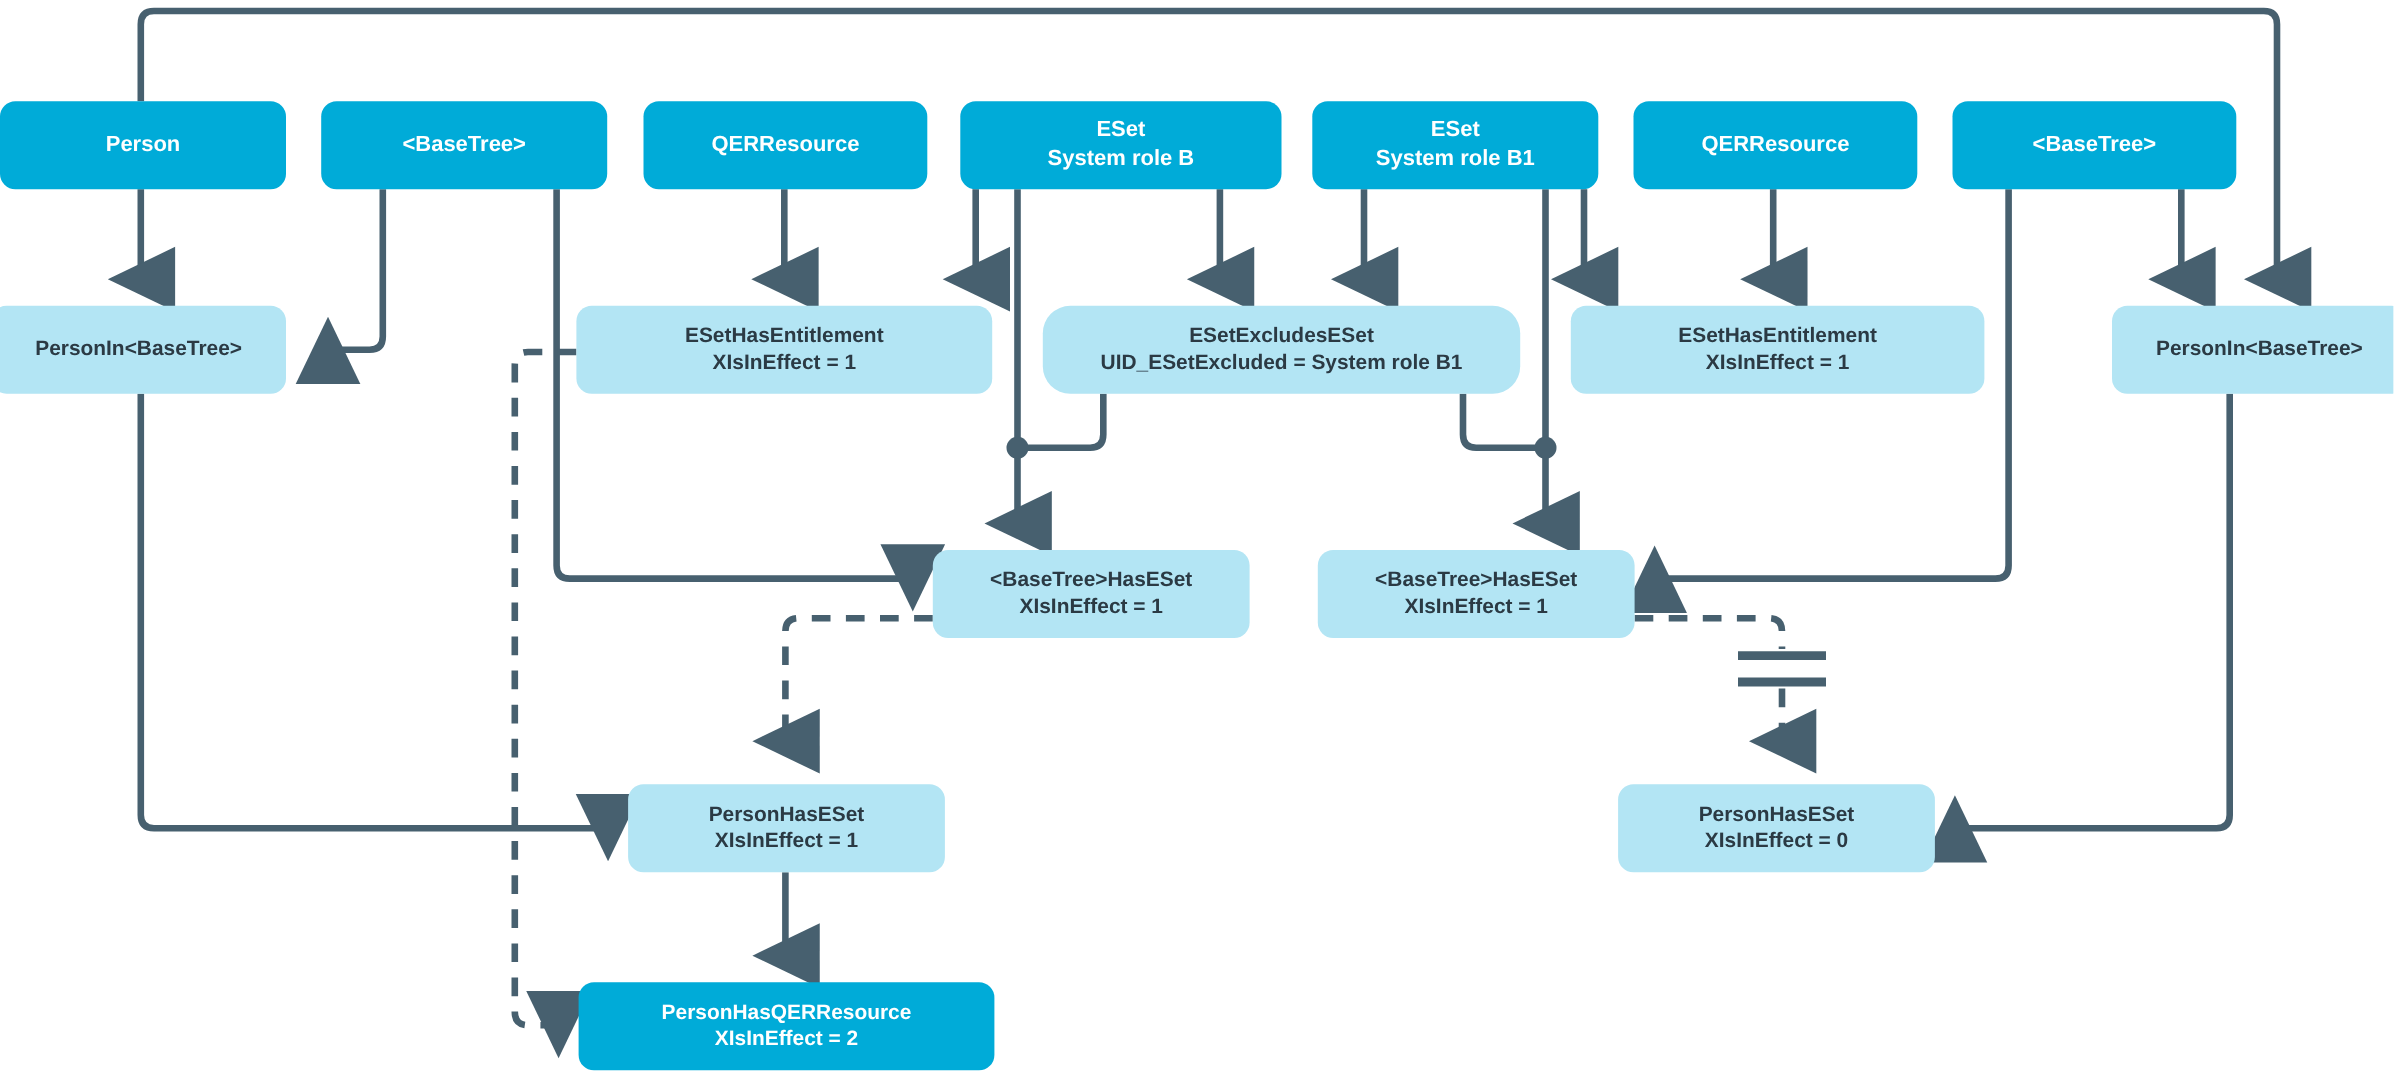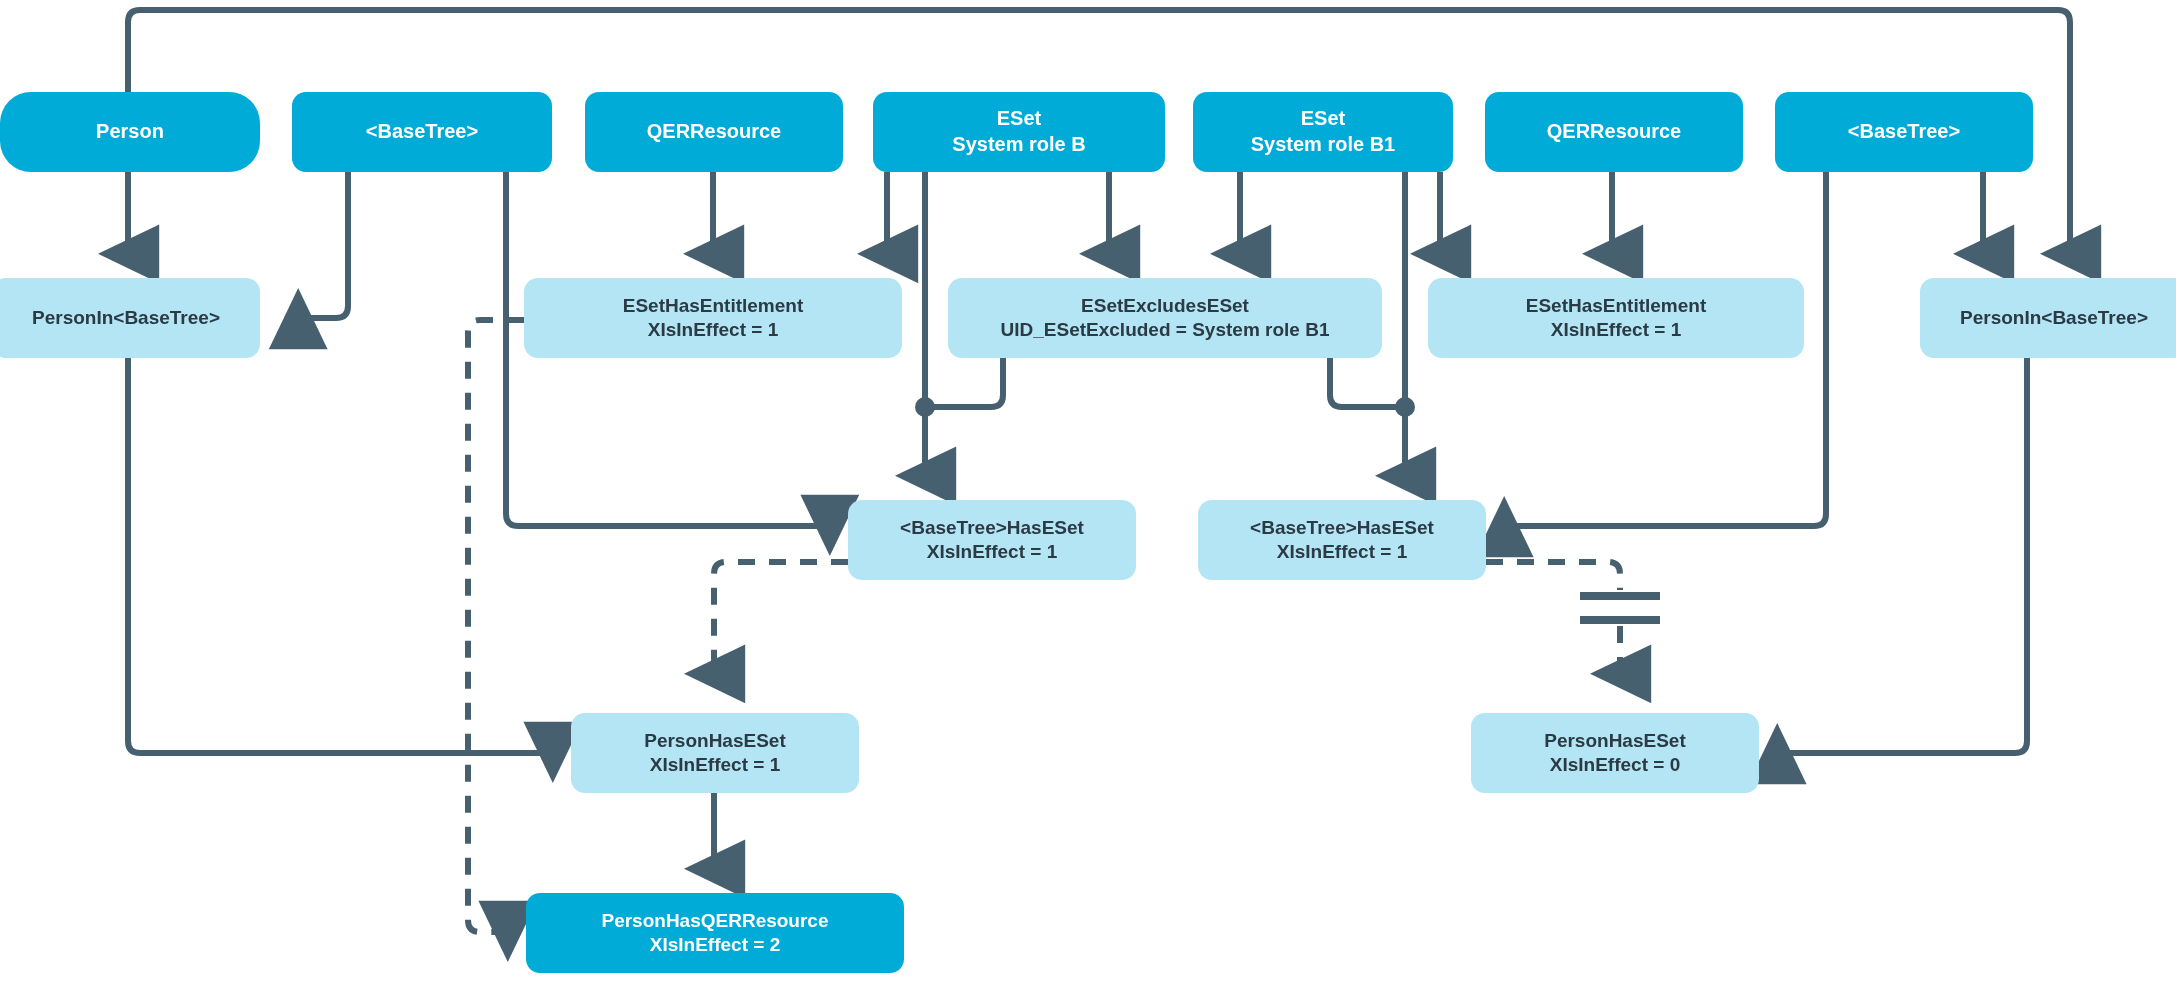--- a/index.html
+++ b/index.html
@@ -87,21 +87,21 @@
     </g>
 
     <g stroke="#47606F" stroke-width="8" stroke-linecap="butt">
       <line x1="1580" y1="596" x2="1660" y2="596"></line>
       <line x1="1580" y1="620" x2="1660" y2="620"></line>
     </g>
   </svg>
 
   <div>
 
-    <div class="node primary" style="left:0px;top:92px;width:260px;height:80px;border-radius:31px;">
+    <div class="node primary" style="left:0px;top:92px;width:260px;height:80px;">
       <span class="lbl fs-main">Person</span>
     </div>
     <div class="node primary" style="left:292px;top:92px;width:260px;height:80px;">
       <span class="lbl fs-main">&lt;BaseTree&gt;</span>
     </div>
     <div class="node primary" style="left:585px;top:92px;width:258px;height:80px;">
       <span class="lbl fs-main">QERResource</span>
     </div>
     <div class="node primary" style="left:873px;top:92px;width:292px;height:80px;">
       <span class="lbl fs-main">ESet
@@ -118,21 +118,21 @@
       <span class="lbl fs-main">&lt;BaseTree&gt;</span>
     </div>
 
     <div class="node secondary" style="left:-8px;top:278px;width:268px;height:80px;">
       <span class="lbl fs-sec">PersonIn&lt;BaseTree&gt;</span>
     </div>
     <div class="node secondary" style="left:524px;top:278px;width:378px;height:80px;">
       <span class="lbl fs-sec">ESetHasEntitlement
 XIsInEffect = 1</span>
     </div>
-    <div class="node secondary" style="left:948px;top:278px;width:434px;height:80px;">
+    <div class="node secondary" style="left:948px;top:278px;width:434px;height:80px;border-radius:25px;">
       <span class="lbl fs-sec">ESetExcludesESet
 UID_ESetExcluded = System role B1</span>
     </div>
     <div class="node secondary" style="left:1428px;top:278px;width:376px;height:80px;">
       <span class="lbl fs-sec">ESetHasEntitlement
 XIsInEffect = 1</span>
     </div>
     <div class="node secondary" style="left:1920px;top:278px;width:268px;height:80px;">
       <span class="lbl fs-sec">PersonIn&lt;BaseTree&gt;</span>
     </div>

